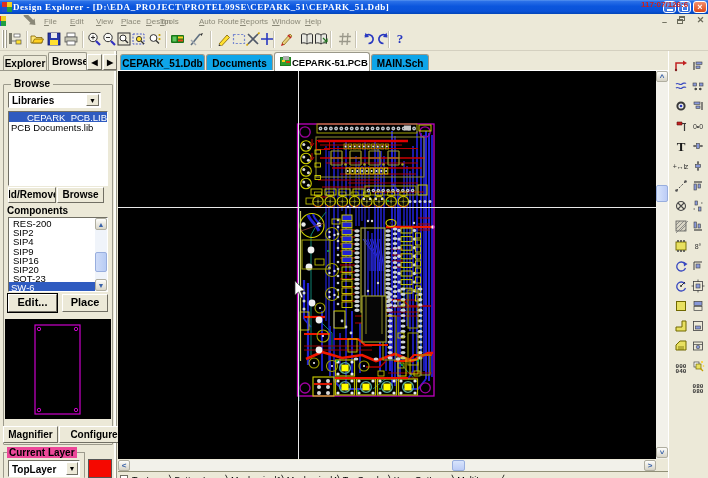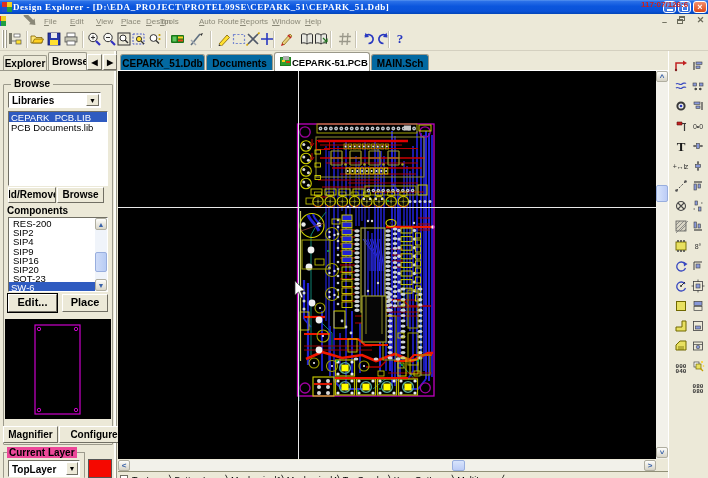--- a/index.html
+++ b/index.html
@@ -5,21 +5,21 @@
 .abs{position:absolute}
 #titlebar{left:0;top:0;width:708px;height:14px;background:linear-gradient(#5a96f0 0%,#2a70e8 10%,#0b56dd 45%,#0a52d8 80%,#0345b8 100%)}
 #titletext{left:13px;top:2px;color:#fff;font:bold 9px "Liberation Serif",serif;letter-spacing:.55px;white-space:nowrap}
 #redstamp{left:641px;top:0;color:#c82020;font:bold 8px "Liberation Sans",sans-serif;z-index:60;letter-spacing:0}
 .xpbtn{top:1px;width:13px;height:12px;border-radius:3px;border:1px solid #fff;color:#fff;font:bold 8px "Liberation Sans",sans-serif;text-align:center;line-height:10px}
 #menubar{left:0;top:14px;width:708px;height:13px;background:#ece9d8}
 .menuitem{top:17px;color:#8a8878;font:8px "Liberation Sans",sans-serif;white-space:nowrap}
 .menuitem u{text-decoration:underline}
 #toolbar{left:0;top:27px;width:708px;height:24px;background:#ece9d8;border-bottom:1px solid #d4d0c0}
 #tabrow{left:118px;top:51px;width:550px;height:19px;background:#ece9d8}
-.dtab{top:54px;height:28px;background:#0369a1;border:1px solid #9a988a;border-bottom:none;border-radius:3px 3px 0 0;font:bold 10px "Liberation Sans",sans-serif;color:#000;text-align:center;padding-top:3px}
+.dtab{top:54px;height:28px;background:#0ea5e9;border:1px solid #9a988a;border-bottom:none;border-radius:3px 3px 0 0;font:bold 10px "Liberation Sans",sans-serif;color:#000;text-align:center;padding-top:3px}
 #atab{left:274px;top:52px;width:96px;height:19px;background:#fff;border:1px solid #9a988a;border-bottom:none;border-radius:3px 3px 0 0;z-index:5}
 #leftpanel{left:0;top:51px;width:117px;height:427px;background:#ece9d8;border-right:1px solid #9a988a;box-shadow:inset -2px 0 0 #fdfdf8}
 #canvas{left:118px;top:71px;width:538px;height:388px;background:#000;overflow:hidden}
 #vsb{left:656px;top:71px;width:12px;height:388px;background:#f2f1ea}
 #hsb{left:118px;top:460px;width:538px;height:11px;background:#f2f1ea}
 #statusstrip{left:118px;top:471px;width:550px;height:7px;background:#ece9d8;border-top:1px solid #919078;overflow:hidden}
 #righttb{left:668px;top:51px;width:40px;height:427px;background:#ece9d8;border-left:1px solid #fff}
 .gb{border:1px solid #9c9a8c;border-radius:1px}
 .btn{background:#ece9d8;border-top:1px solid #fff;border-left:1px solid #fff;border-right:1px solid #716f64;border-bottom:1px solid #716f64;font:bold 10px "Liberation Sans",sans-serif;text-align:center;color:#000}
 .sunk{background:#fff;border-top:1px solid #716f64;border-left:1px solid #716f64;border-right:1px solid #fff;border-bottom:1px solid #fff}
@@ -205,21 +205,21 @@
 <div class="abs" style="left:0;top:70px;width:117px;height:1px;background:#9a988a"></div>
 
 <div class="abs gb" style="left:3px;top:84px;width:110px;height:361px"></div>
 <div class="abs" style="left:11px;top:78px;background:#ece9d8;padding:0 3px;font:bold 10px 'Liberation Sans'">Browse</div>
 
 <div class="abs sunk" style="left:8px;top:92px;width:93px;height:16px"></div>
 <div class="abs" style="left:12px;top:95px;font:bold 10px 'Liberation Sans'">Libraries</div>
 <div class="abs btn" style="left:86px;top:94px;width:13px;height:12px;font-size:7px;line-height:11px">▼</div>
 
 <div class="abs sunk" style="left:8px;top:111px;width:100px;height:75px"></div>
-<div class="abs sel" style="left:9px;top:112px;width:98px;height:10px;font:9.5px 'Liberation Sans';padding-left:2px;overflow:hidden">CEPARK_PCB.LIB</div>
+<div class="abs sel" style="left:9px;top:112px;width:98px;height:10px;font:9.5px 'Liberation Sans';padding-left:18px;overflow:hidden">CEPARK_PCB.LIB</div>
 <div class="abs" style="left:11px;top:122px;font:9.5px 'Liberation Sans'">PCB Documents.lib</div>
 
 <div class="abs btn" style="left:8px;top:187px;width:48px;height:16px;line-height:14px;overflow:hidden"><span style="margin-left:-1px">ld/Remove</span></div>
 <div class="abs btn" style="left:57px;top:187px;width:47px;height:16px;line-height:14px">Browse</div>
 
 <div class="abs" style="left:7px;top:205px;font:bold 10px 'Liberation Sans'">Components</div>
 <div class="abs sunk" style="left:8px;top:217px;width:100px;height:75px"></div>
 <div class="abs" style="left:13px;top:219px;font:9.5px 'Liberation Sans';line-height:9.2px">RES-200<br>SIP2<br>SIP4<br>SIP9<br>SIP16<br>SIP20<br>SOT-23</div>
 <div class="abs sel" style="left:9px;top:282px;width:86px;height:9px;font:9.5px 'Liberation Sans';padding-left:2px">SW-6</div>
 

